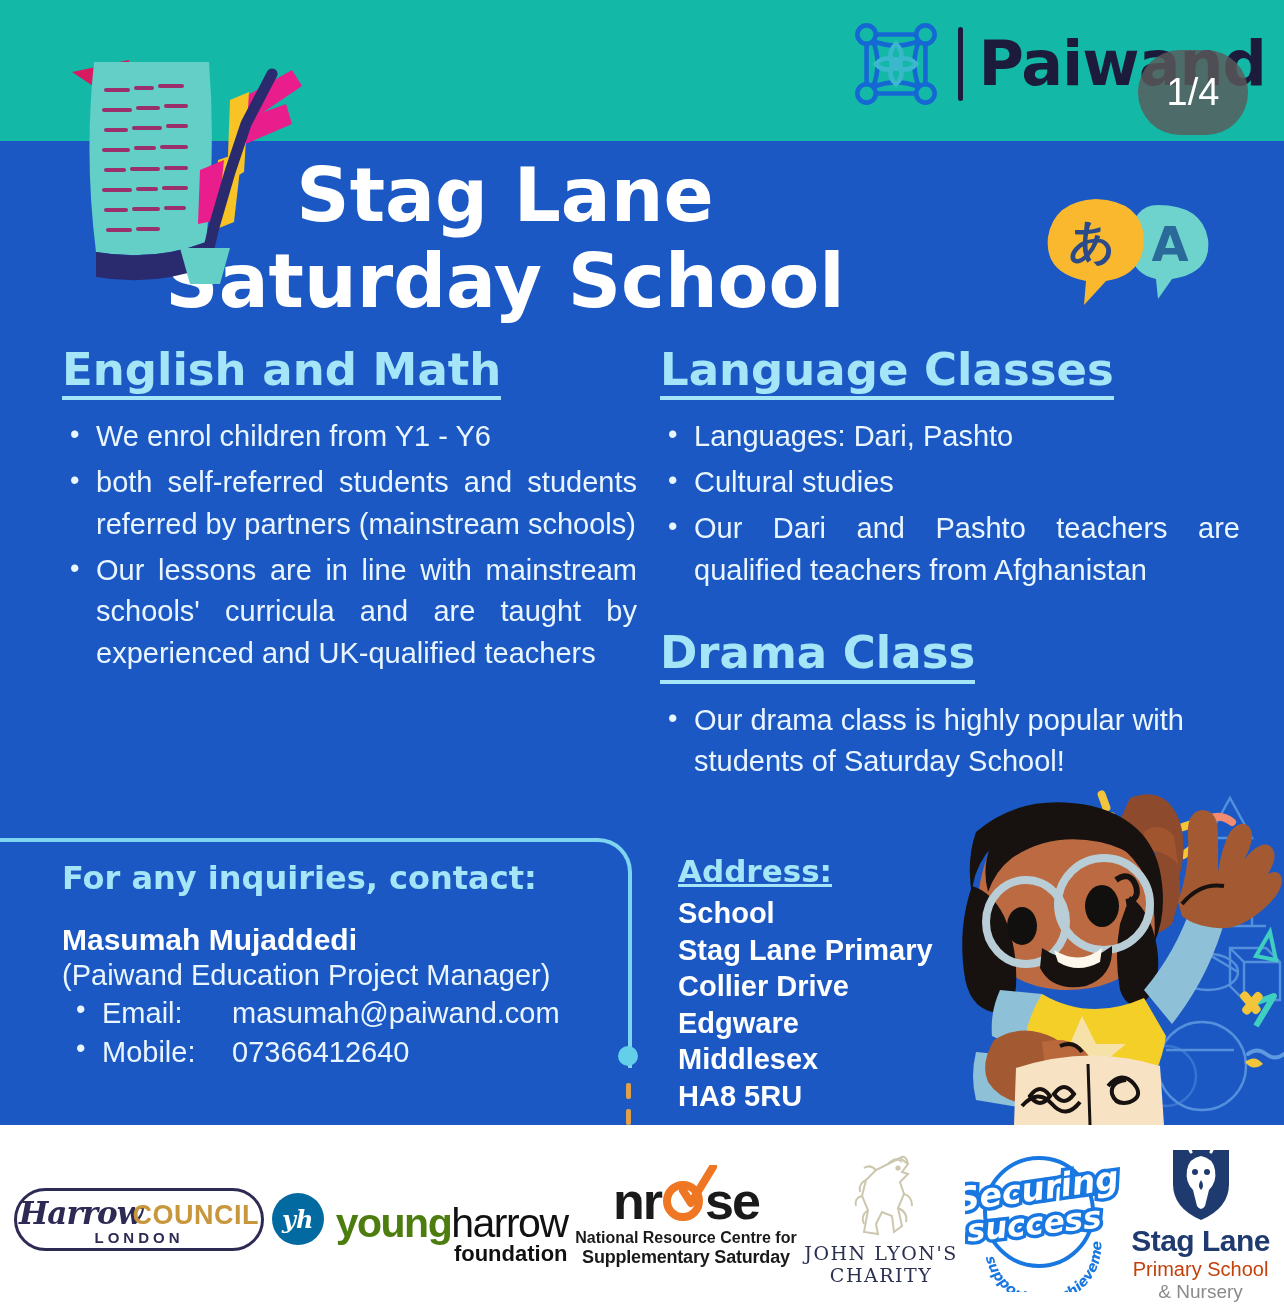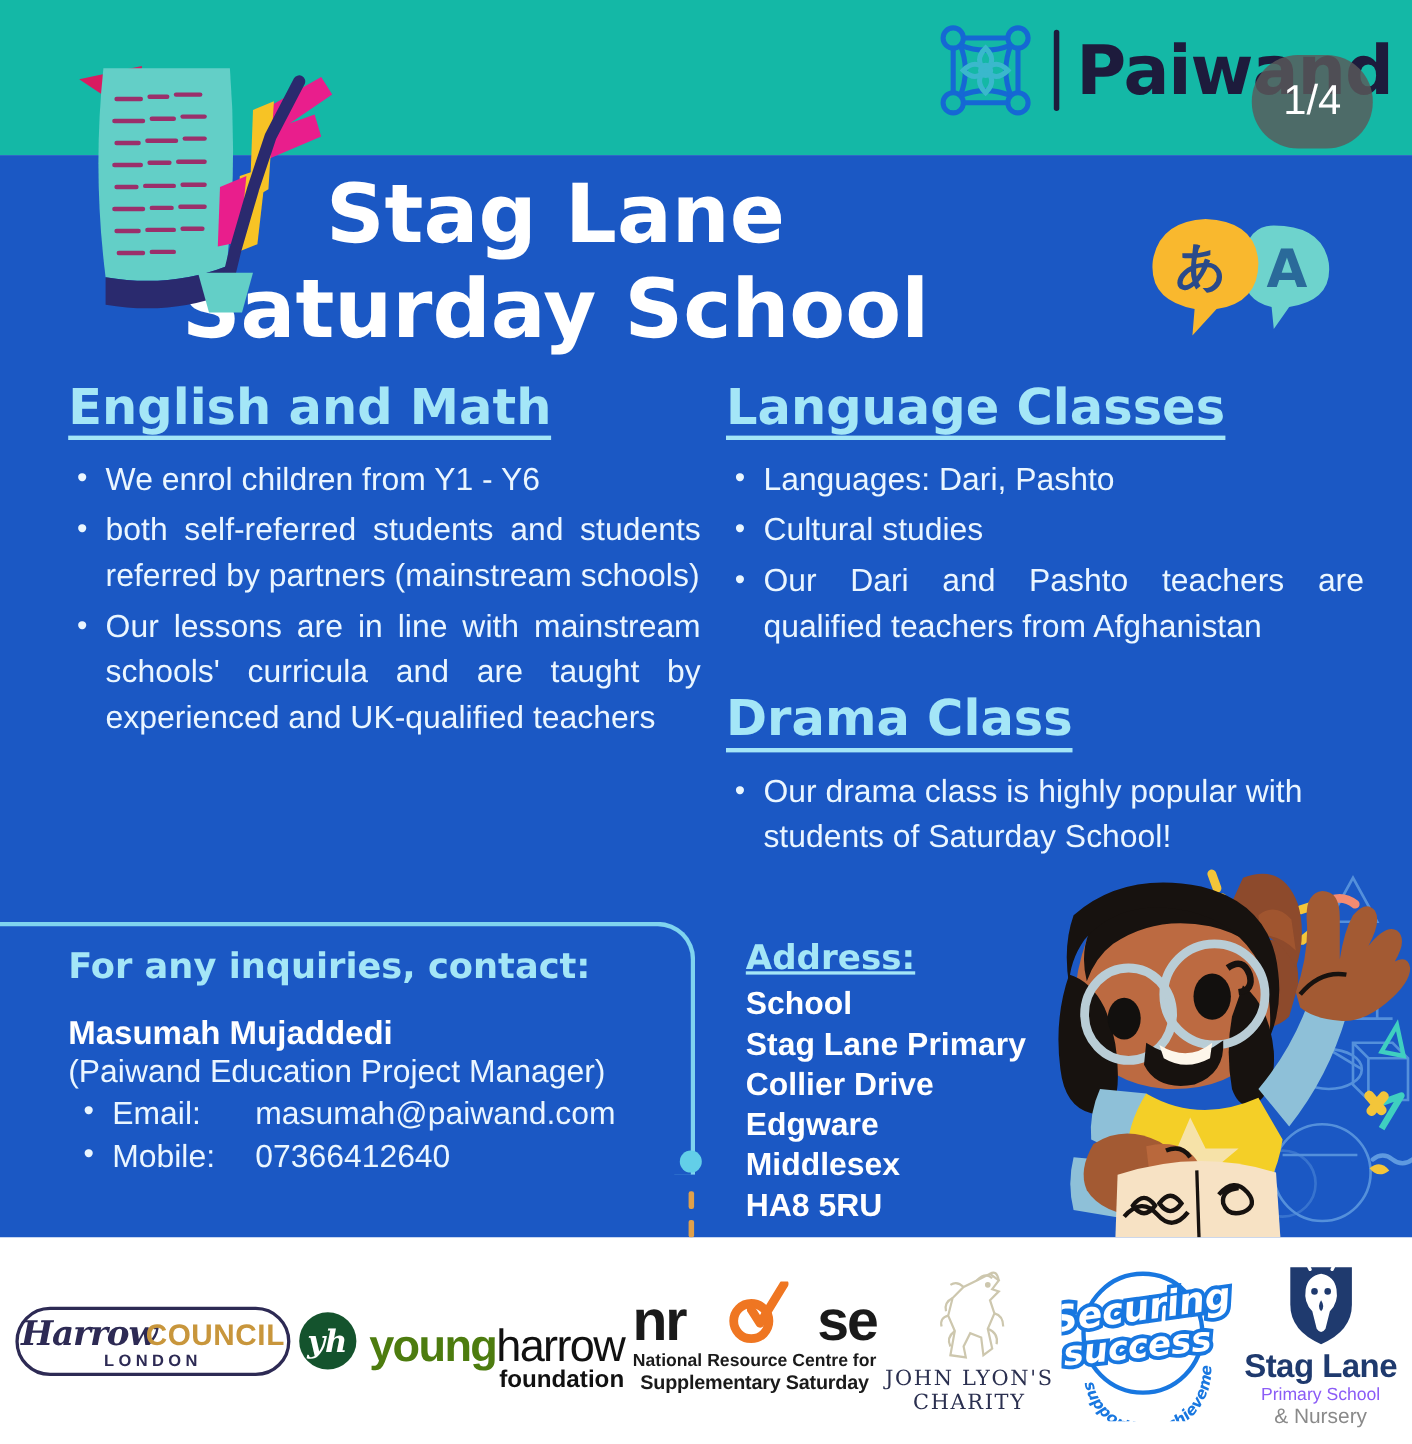--- a/index.html
+++ b/index.html
@@ -184,34 +184,34 @@
     color: #c8963c; font-weight: 600; letter-spacing: 0.5px; margin-left: -10px;
   }
   .harrow-london {
     font-size: 15px; letter-spacing: 4px; color: #2d2a54; font-weight: 700;
     margin-top: -2px;
   }
 
   
   .yh { display: flex; align-items: center; gap: 12px; }
   .yh-circle {
-    width: 52px; height: 52px; border-radius: 50%; background: #14532d;
+    width: 52px; height: 52px; border-radius: 50%; background: #0369a1;
     display: flex; align-items: center; justify-content: center;
     color: #ffffff; font-family: "DejaVu Serif", serif; font-style: italic;
-    font-size: 28px; font-weight: 700;
+    font-size: 24px; font-weight: 700;
   }
   .yh-text { display: flex; flex-direction: column; }
   .yh-main { display: flex; align-items: baseline; }
   .yh-young { font-size: 41px; font-weight: 700; color: #4d7c0f; letter-spacing: -1.5px; margin-top: 28px; }
   .yh-harrow { font-size: 41px; font-weight: 400; color: #111111; letter-spacing: -1.5px; }
   .yh-found { font-size: 22px; font-weight: 700; color: #111111; text-align: right; margin-top: -6px; }
 
   
   .nrcse { display: flex; flex-direction: column; align-items: center; }
-  .nrcse-main { display: flex; align-items: center; position: relative; gap: 38px; }
+  .nrcse-main { display: flex; align-items: center; position: relative; }
   .nrcse-word { font-size: 52px; font-weight: 800; color: #1a1a1a; letter-spacing: -2px; }
   .nrcse-o {
     width: 40px; height: 40px; border-radius: 50%;
     border: 8px solid #ef7622; margin: 0 2px; position: relative;
   }
   .nrcse-tick {
     position: absolute; left: 8px; top: -24px;
     width: 38px; height: 44px;
   }
   .nrcse-sub1 { font-size: 16px; font-weight: 600; color: #1a1a1a; margin-top: -2px; }
@@ -229,21 +229,21 @@
     color: #2b3050;
   }
 
   
   .secs { position: relative; width: 158px; height: 146px; }
 
   
   .stag { display: flex; flex-direction: column; align-items: center; }
   .stag-shield { width: 72px; height: 86px; }
   .stag-t1 { font-size: 30px; font-weight: 700; color: #1f3a6e; margin-top: 2px; letter-spacing: -0.5px; }
-  .stag-t2 { font-size: 16px; color: #8b5cf6; }
+  .stag-t2 { font-size: 20px; color: #c2410c; }
   .stag-t3 { font-size: 19px; color: #8a8a8a; }
 </style>
 </head>
 <body>
 
 <div class="poster">
 
   <div class="top-strip">
     <div class="paiwand-logo">
       <svg class="paiwand-mark" viewBox="0 0 100 100">

